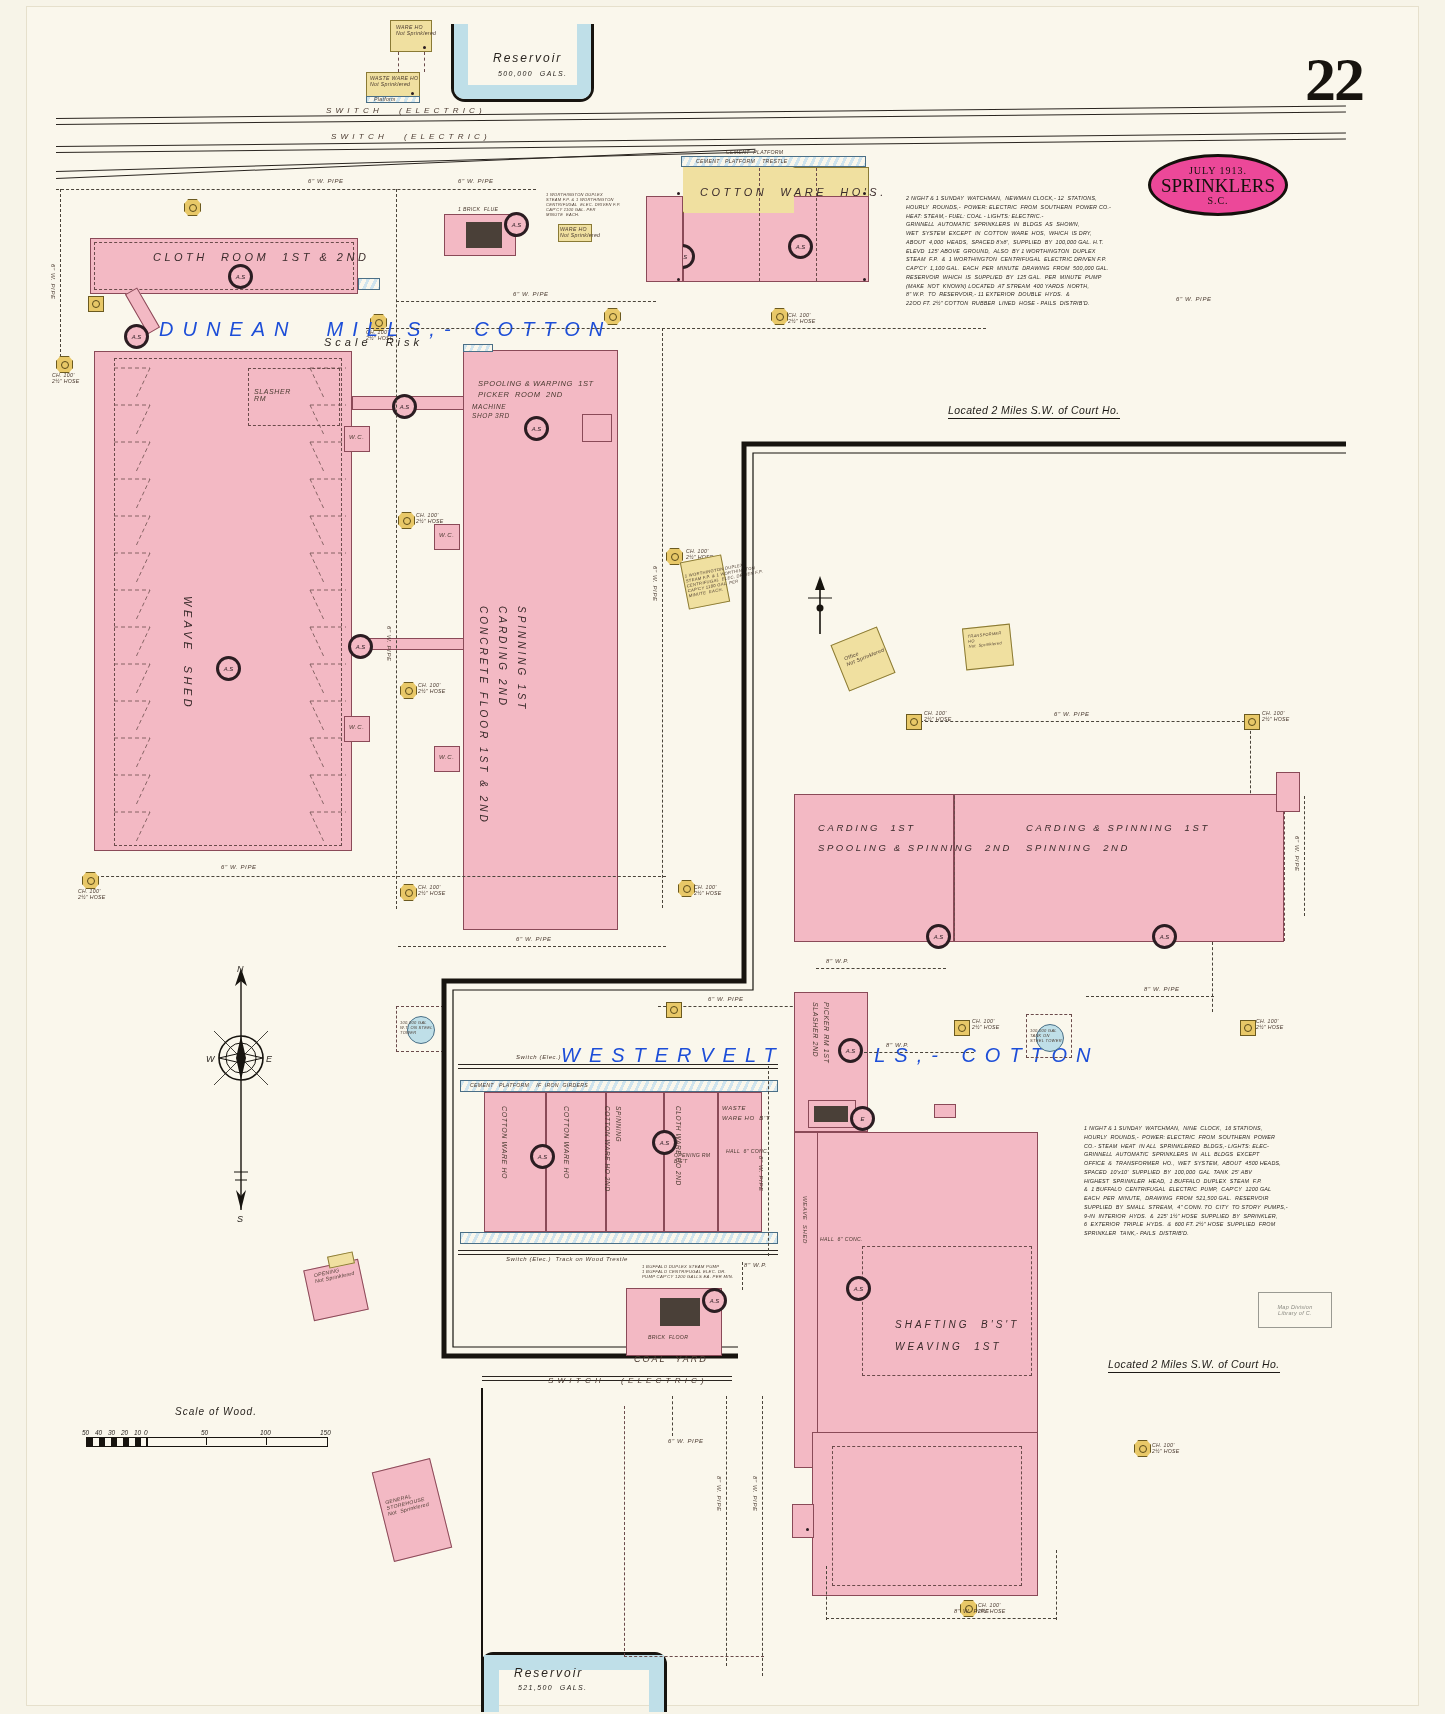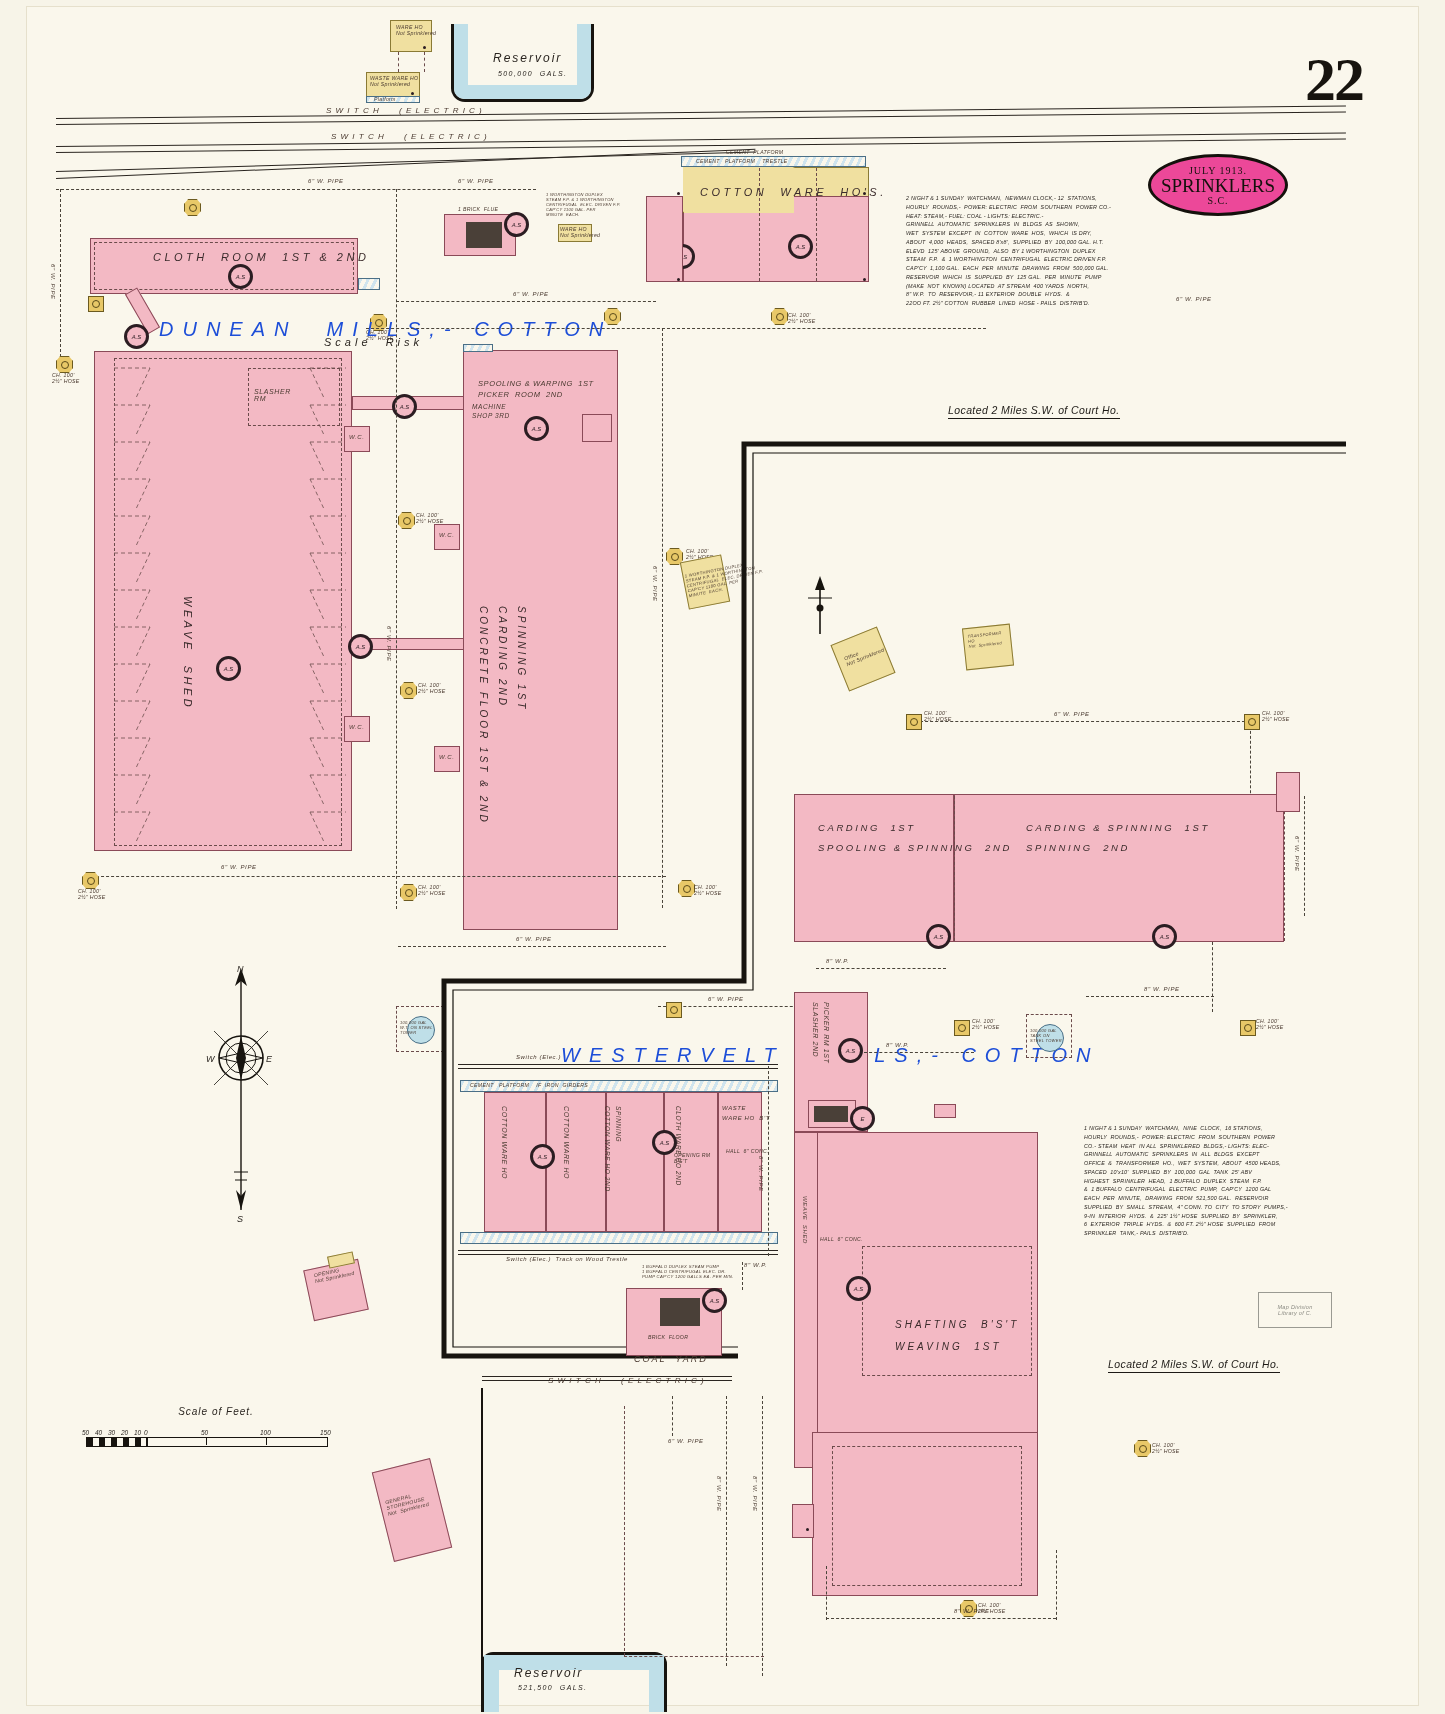--- a/index.html
+++ b/index.html
@@ -574,21 +574,21 @@
       <line x1="45" y1="92" x2="72" y2="65" stroke="#17140f" stroke-width="0.8"></line>
       <line x1="45" y1="92" x2="18" y2="119" stroke="#17140f" stroke-width="0.8"></line>
       <line x1="45" y1="92" x2="72" y2="119" stroke="#17140f" stroke-width="0.8"></line>
     </svg>
     <div class="t" style="left:211px;top:958px;font-size:9px;font-style:italic;">N</div>
     <div class="t" style="left:211px;top:1208px;font-size:9px;font-style:italic;">S</div>
     <div class="t" style="left:240px;top:1048px;font-size:9px;font-style:italic;">E</div>
     <div class="t" style="left:180px;top:1048px;font-size:9px;font-style:italic;">W</div>
 
     <div class="abs" id="scalewrap">
-      <div class="scaletitle" style="text-align:center;margin-bottom:10px;">Scale of Feet.</div>
+      <div class="scaletitle" style="text-align:center;margin-bottom:10px;">Scale of Wood.</div>
       <div style="position:relative;height:26px;">
         <div style="position:absolute;left:0;top:10px;width:60px;height:8px;border:1px solid #17140f;
                     background:repeating-linear-gradient(90deg,#17140f 0 6px,#faf7ec 6px 12px);"></div>
         <div style="position:absolute;left:60px;top:10px;width:180px;height:8px;border:1px solid #17140f;"></div>
         <div style="position:absolute;left:120px;top:10px;width:1px;height:8px;background:#17140f;"></div>
         <div style="position:absolute;left:180px;top:10px;width:1px;height:8px;background:#17140f;"></div>
       </div>
       <div style="position:relative;height:12px;font-size:6.5px;font-style:italic;color:#2a2520;">
         <span style="position:absolute;left:-4px;top:-24px;">50</span>
         <span style="position:absolute;left:9px;top:-24px;">40</span>

